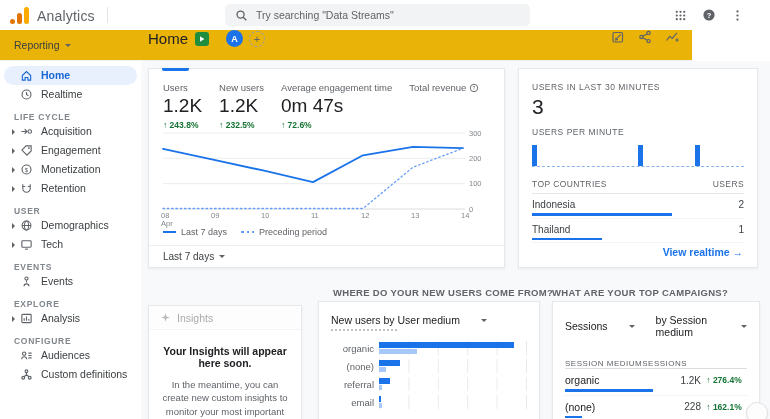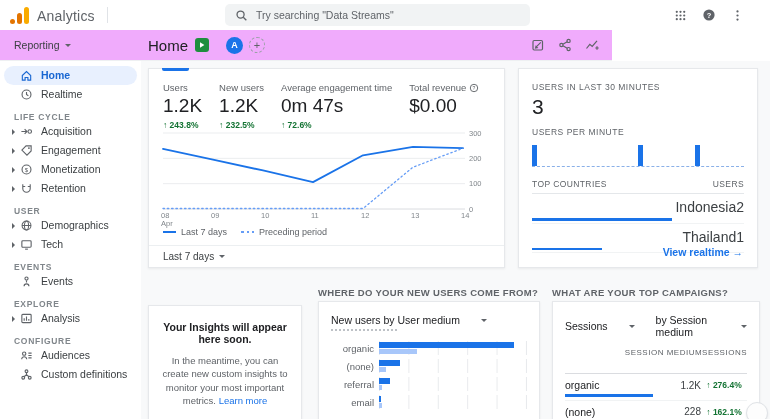--- a/index.html
+++ b/index.html
@@ -13,22 +13,22 @@
   .logo .l-dot{width:5px;height:5px;border-radius:50%;background:#e37400}
   .logo .l-mid{width:5px;height:11px;border-radius:2.5px;background:#e37400}
   .logo .l-tall{width:5px;height:17px;border-radius:2.5px;background:#f9ab00}
   .brand-name{font-size:14px;color:#5f6368;letter-spacing:.2px}
   .brand-sep{width:1px;height:16px;background:#e0e3e7;margin-left:12px}
   .search{position:absolute;left:225px;top:4px;width:305px;height:22px;background:#f1f3f4;
     border-radius:5px;display:flex;align-items:center;padding:0 10px;cursor:text}
   .search-ph{font-size:10.5px;color:#5f6368;margin-left:8px}
   .top-actions{position:absolute;right:26px;top:0;height:30px;display:flex;align-items:center;gap:15px}
   
-  .subbar{position:absolute;left:0;top:30px;width:612px;height:31px;background:#f0abfc;
-    border-bottom:1px solid #eef0f2;display:flex;align-items:center}
+  .subbar{position:absolute;left:0;top:30px;width:692px;height:31px;background:#eab308;
+    border-bottom:1px solid #eef0f2;display:flex;}
   .reporting{display:flex;align-items:center;gap:5px;padding-left:14px;font-size:10.5px;color:#3c4043}
   .page-head{position:absolute;left:148px;display:flex;align-items:center}
   .page-title{font-size:15px;color:#202124}
   .report-badge{width:14px;height:14px;border-radius:3px;background:#1e8e3e;margin-left:7px;
     display:flex;align-items:center;justify-content:center}
   .avatar{width:17px;height:17px;border-radius:50%;background:#1a73e8;color:#fff;font-size:9px;
     font-weight:bold;display:flex;align-items:center;justify-content:center;margin-left:17px}
   .add-chip{width:16px;height:16px;border-radius:50%;border:1px dashed #9aa0a6;color:#5f6368;
     font-size:11px;line-height:14px;text-align:center;margin-left:6px}
   .sub-actions{position:absolute;right:12px;display:flex;align-items:center;gap:13px}
@@ -73,48 +73,48 @@
     display:flex;align-items:center;gap:5px;cursor:pointer}
   
   .realtime-card{left:377px;top:7px;width:240px;height:200px;padding:13px}
   .rt-label{font-size:8.5px;color:#5f6368;letter-spacing:.5px}
   .rt-value{font-size:21px;color:#202124;margin:3px 0 8px}
   .pm-strip{position:relative;height:25px;margin-top:5px;border-bottom:1px dashed #8ab0e8}
   .pm-bar{position:absolute;bottom:0;width:5px;height:21px;background:#1a73e8}
   .ct-head{display:flex;justify-content:space-between;margin-top:12px;padding-bottom:4px;
     border-bottom:1px solid #e4e7ea;font-size:8.5px;color:#5f6368;letter-spacing:.4px}
   .ct-row{padding:5px 0 2px;border-bottom:1px solid #f1f3f4}
-  .ct-line{display:flex;justify-content:flex-end;font-size:14px;color:#3c4043}
+  .ct-line{display:flex;justify-content:space-between;font-size:10px;color:#3c4043}
   .ct-bar{height:2.5px;background:#1a73e8;margin-top:3px}
   .view-rt{position:absolute;right:14px;bottom:9px;font-size:10.5px;font-weight:bold;
     color:#1a73e8;cursor:pointer}
   
   .insights-card{left:7px;top:244px;width:154px;height:170px;overflow:hidden}
   .ins-head{height:24px;display:flex;align-items:center;gap:6px;padding:0 11px;opacity:.45;
     border-bottom:1px solid #e8eaed;background:#fcfcfd;border-radius:8px 8px 0 0}
   .ins-title{font-size:10.5px;color:#3c4043}
   .ins-headline{font-size:10.5px;font-weight:bold;text-align:center;margin:15px 12px 0;color:#202124}
   .ins-body{font-size:9.5px;color:#5f6368;text-align:center;margin:9px 11px 0;line-height:1.4}
   .ins-link{color:#1a73e8;cursor:pointer}
   
-  .q-newusers{left:177px;top:226px}
+  .q-newusers{left:192px;top:226px}
   .medium-card{left:177px;top:240px;width:222px;height:170px;padding:12px;overflow:hidden}
   .card-select{display:flex;align-items:center;gap:21px;font-size:10.5px;color:#202124;cursor:pointer}
   .dotline{width:66px;border-bottom:2px dotted #bdc1c6;margin-top:3px}
   .hbar-chart{margin-top:10px}
   .hbar-row{display:flex;align-items:center;margin-bottom:4px}
   .hbar-cat{width:48px;text-align:right;font-size:9.5px;color:#5f6368;padding-right:5px;flex:none}
   .hbar-plot{flex:1;padding:1px 0;background-image:linear-gradient(to right,#e8eaed 1px,transparent 1px);
     background-size:20% 100%;border-right:1px solid #e8eaed}
   .hbar-b1{height:6px;background:#1a73e8}
   .hbar-b2{height:5px;background:#a8c7fa;margin-top:1px}
   
   .q-campaigns{left:411px;top:226px}
   .campaigns-card{left:411px;top:240px;width:208px;height:170px;padding:12px;overflow:hidden}
-  .tbl-head{display:flex;justify-content:flex-end;margin-top:10px;padding-bottom:16px;
+  .tbl-head{display:flex;justify-content:flex-start;margin-top:21px;padding-bottom:0;
     border-bottom:1px solid #dadce0;font-size:8px;color:#5f6368;letter-spacing:.5px}
   .cmp-row{padding:5px 0 3px;border-bottom:1px solid #f1f3f4}
   .cmp-line{display:flex;align-items:center;font-size:10.5px;color:#202124}
   .cmp-val{margin-left:auto;font-size:10px;color:#3c4043}
   .cmp-chg{width:46px;text-align:center;font-size:8.5px;font-weight:bold}
   .cmp-chg.up{color:#137333}
   .cmp-bar-track{width:88px;margin-top:3px}
   .cmp-bar{height:2.5px;background:#1a73e8}
   .fab{position:absolute;left:746px;top:402px;width:22px;height:22px;border-radius:50%;
     background:#fdfdfd;border:1px solid #e0e3e7;box-shadow:0 1px 2px rgba(0,0,0,.08)}
@@ -360,21 +360,20 @@
             <div class="m-value">0m 47s</div>
             <div class="m-change">↑ 72.6%</div>
           </div>
           <div class="metric">
             <div class="m-label">Total revenue<span class="ic">
                 <svg width="10" height="10" viewBox="0 0 14 14" fill="none" stroke="#5f6368" stroke-width="1.3">
                   <circle cx="7" cy="7" r="5.2"></circle>
                   <text x="7" y="9.6" font-size="7" fill="#5f6368" stroke="none" text-anchor="middle" font-family="inherit">?</text>
                 </svg>
               </span></div>
-            <div class="m-value">$0.00</div>
           </div>
         </div>
       <div class="trend-wrap">
         <svg id="trend-svg" width="337" height="102" viewBox="0 0 337 102">
             <line x1="2" y1="82" x2="304" y2="82" stroke="#dadce0" stroke-width="1"></line>
             <text x="308" y="84.5" font-size="7.5" fill="#80868b" font-family="inherit">0</text>
             <line x1="2" y1="56.666666666666664" x2="304" y2="56.666666666666664" stroke="#ebedef" stroke-width="1"></line>
             <text x="308" y="59.166666666666664" font-size="7.5" fill="#80868b" font-family="inherit">100</text>
             <line x1="2" y1="31.333333333333332" x2="304" y2="31.333333333333332" stroke="#ebedef" stroke-width="1"></line>
             <text x="308" y="33.83333333333333" font-size="7.5" fill="#80868b" font-family="inherit">200</text>
@@ -437,20 +436,28 @@
             </div>
             <div class="ct-bar" style="width: 33%;"></div>
           </div>
         </div>
       <div class="view-rt">
         <span>View realtime</span> →
       </div>
     </section>
 
     <section class="card insights-card">
+      <div class="ins-head">
+        <span class="ic">
+          <svg width="11" height="11" viewBox="0 0 14 14">
+              <path d="M7 1.5 L8.2 5.8 L12.5 7 L8.2 8.2 L7 12.5 L5.8 8.2 L1.5 7 L5.8 5.8 Z" fill="#5f6368"></path>
+            </svg>
+        </span>
+        <span class="ins-title">Insights</span>
+      </div>
       <div class="ins-headline">Your Insights will appear here soon.</div>
       <div class="ins-body">
         <span>In the meantime, you can create new custom insights to monitor your most important metrics.</span>
         <span class="ins-link">Learn more</span>
       </div>
 
     </section>
 
     <div class="question q-newusers">WHERE DO YOUR NEW USERS COME FROM?</div>
     <section class="card medium-card">

